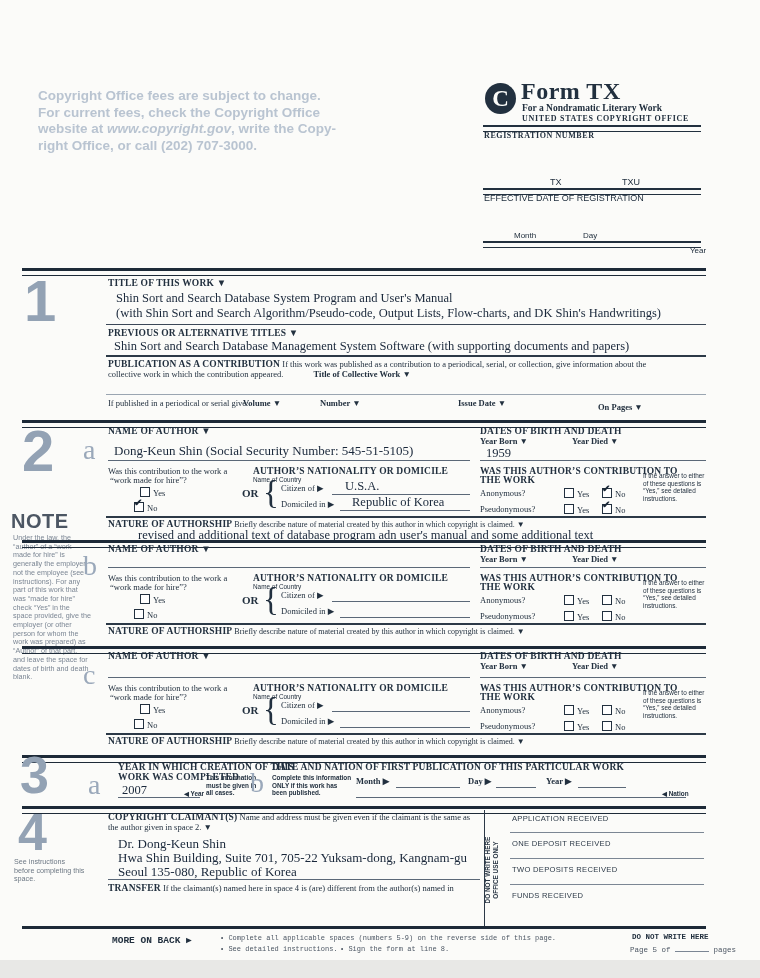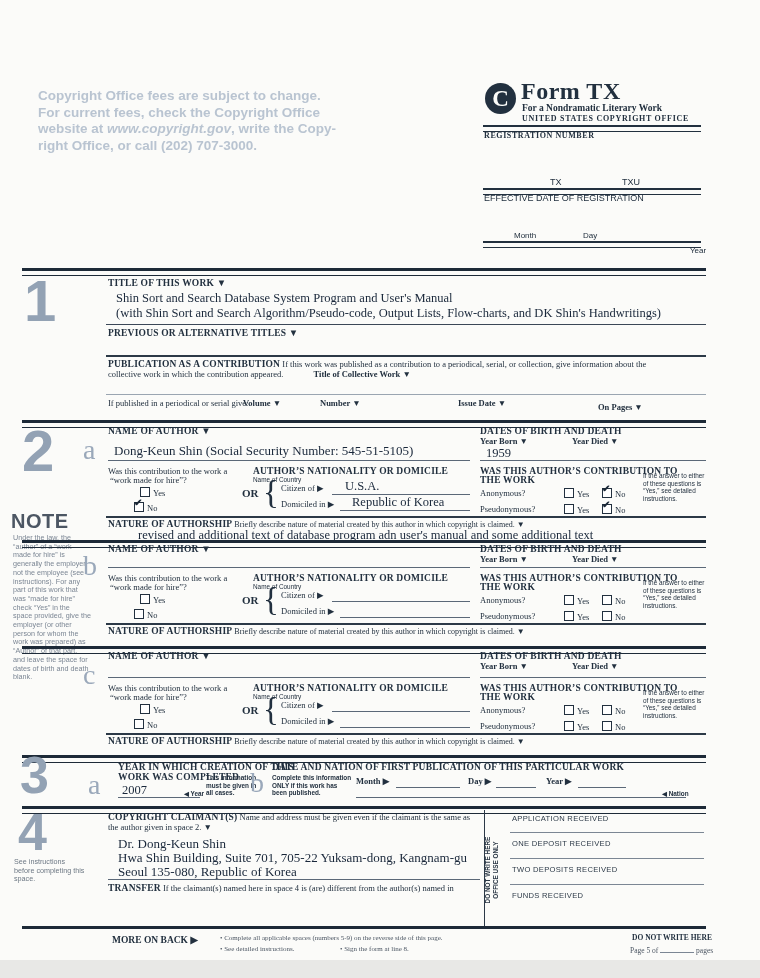--- a/index.html
+++ b/index.html
@@ -50,21 +50,21 @@
   .cb{display:inline-block;width:8px;height:8px;border:1px solid #22303f;margin-right:3px;
       vertical-align:-1px;position:relative;background:#fff;}
   .cb .tick{position:absolute;left:-1px;top:-5px;font-size:10px;font-weight:bold;color:#1a2736;line-height:1;}
   .cbrow{font-size:8.5px;}
   .brace{font-size:33px;font-weight:normal;line-height:1;color:#22303f;}
 
   
   .offlabel{font-family:"Liberation Sans",sans-serif;font-size:7.6px;color:#2c3947;letter-spacing:.3px;}
   .rot{transform:rotate(-90deg);transform-origin:center;}
 
-  .foot-sans{font-family:Liberation Serif, serif;}
+  .foot-sans{font-family:Liberation Mono, monospace;}
 </style>
 </head>
 <body>
 
 <div class="page">
 
   <div class="abs fees">
     <div>Copyright Office fees are subject to change.</div>
     <div>For current fees, check the Copyright Office</div>
     <div><span>website at </span><span class="it">www.copyright.gov</span><span>, write the Copy-</span></div>
@@ -93,20 +93,21 @@
 
   <div class="abs hr-main" style="left:22px;top:268px;width:684px;"></div>
 
   <div class="abs" style="left:0;top:272px;width:760px;height:148px;">
     <div class="abs secnum" style="left:24px;top:4px;">1</div>
     <div class="abs lab" style="left:108px;top:6px;">TITLE OF THIS WORK ▼</div>
     <div class="abs entry" style="left:116px;top:19px;">Shin Sort and Search Database System Program and User's Manual</div>
     <div class="abs entry" style="left:116px;top:34px;">(with Shin Sort and Search Algorithm/Pseudo-code, Output Lists,  Flow-charts, and  DK Shin's Handwritings)</div>
     <div class="abs hr-thin" style="left:106px;top:52px;width:600px;"></div>
     <div class="abs lab" style="left:108px;top:56px;">PREVIOUS OR ALTERNATIVE TITLES ▼</div>
+    <div class="abs entry" style="left:114px;top:67px;">Shin Sort and Search Database Management System Software   (with supporting documents and papers)</div>
     <div class="abs hr-med" style="left:106px;top:83px;width:600px;"></div>
     <div class="abs" style="left:108px;top:87px;width:600px;font-size:8.5px;line-height:10px;">
       <span class="lab">PUBLICATION AS A CONTRIBUTION</span>
       <span>If this work was published as a contribution to a periodical, serial, or collection, give information about the</span><br>
       <span>collective work in which the contribution appeared.</span>
       <span class="lab8" style="margin-left:28px;">Title of Collective Work ▼</span>
     </div>
     <div class="abs hr-gray" style="left:106px;top:122px;width:600px;"></div>
     <div class="abs small" style="left:108px;top:126px;">If published in a periodical or serial give:</div>
     <div class="abs lab8" style="left:243px;top:126px;">Volume ▼</div>

